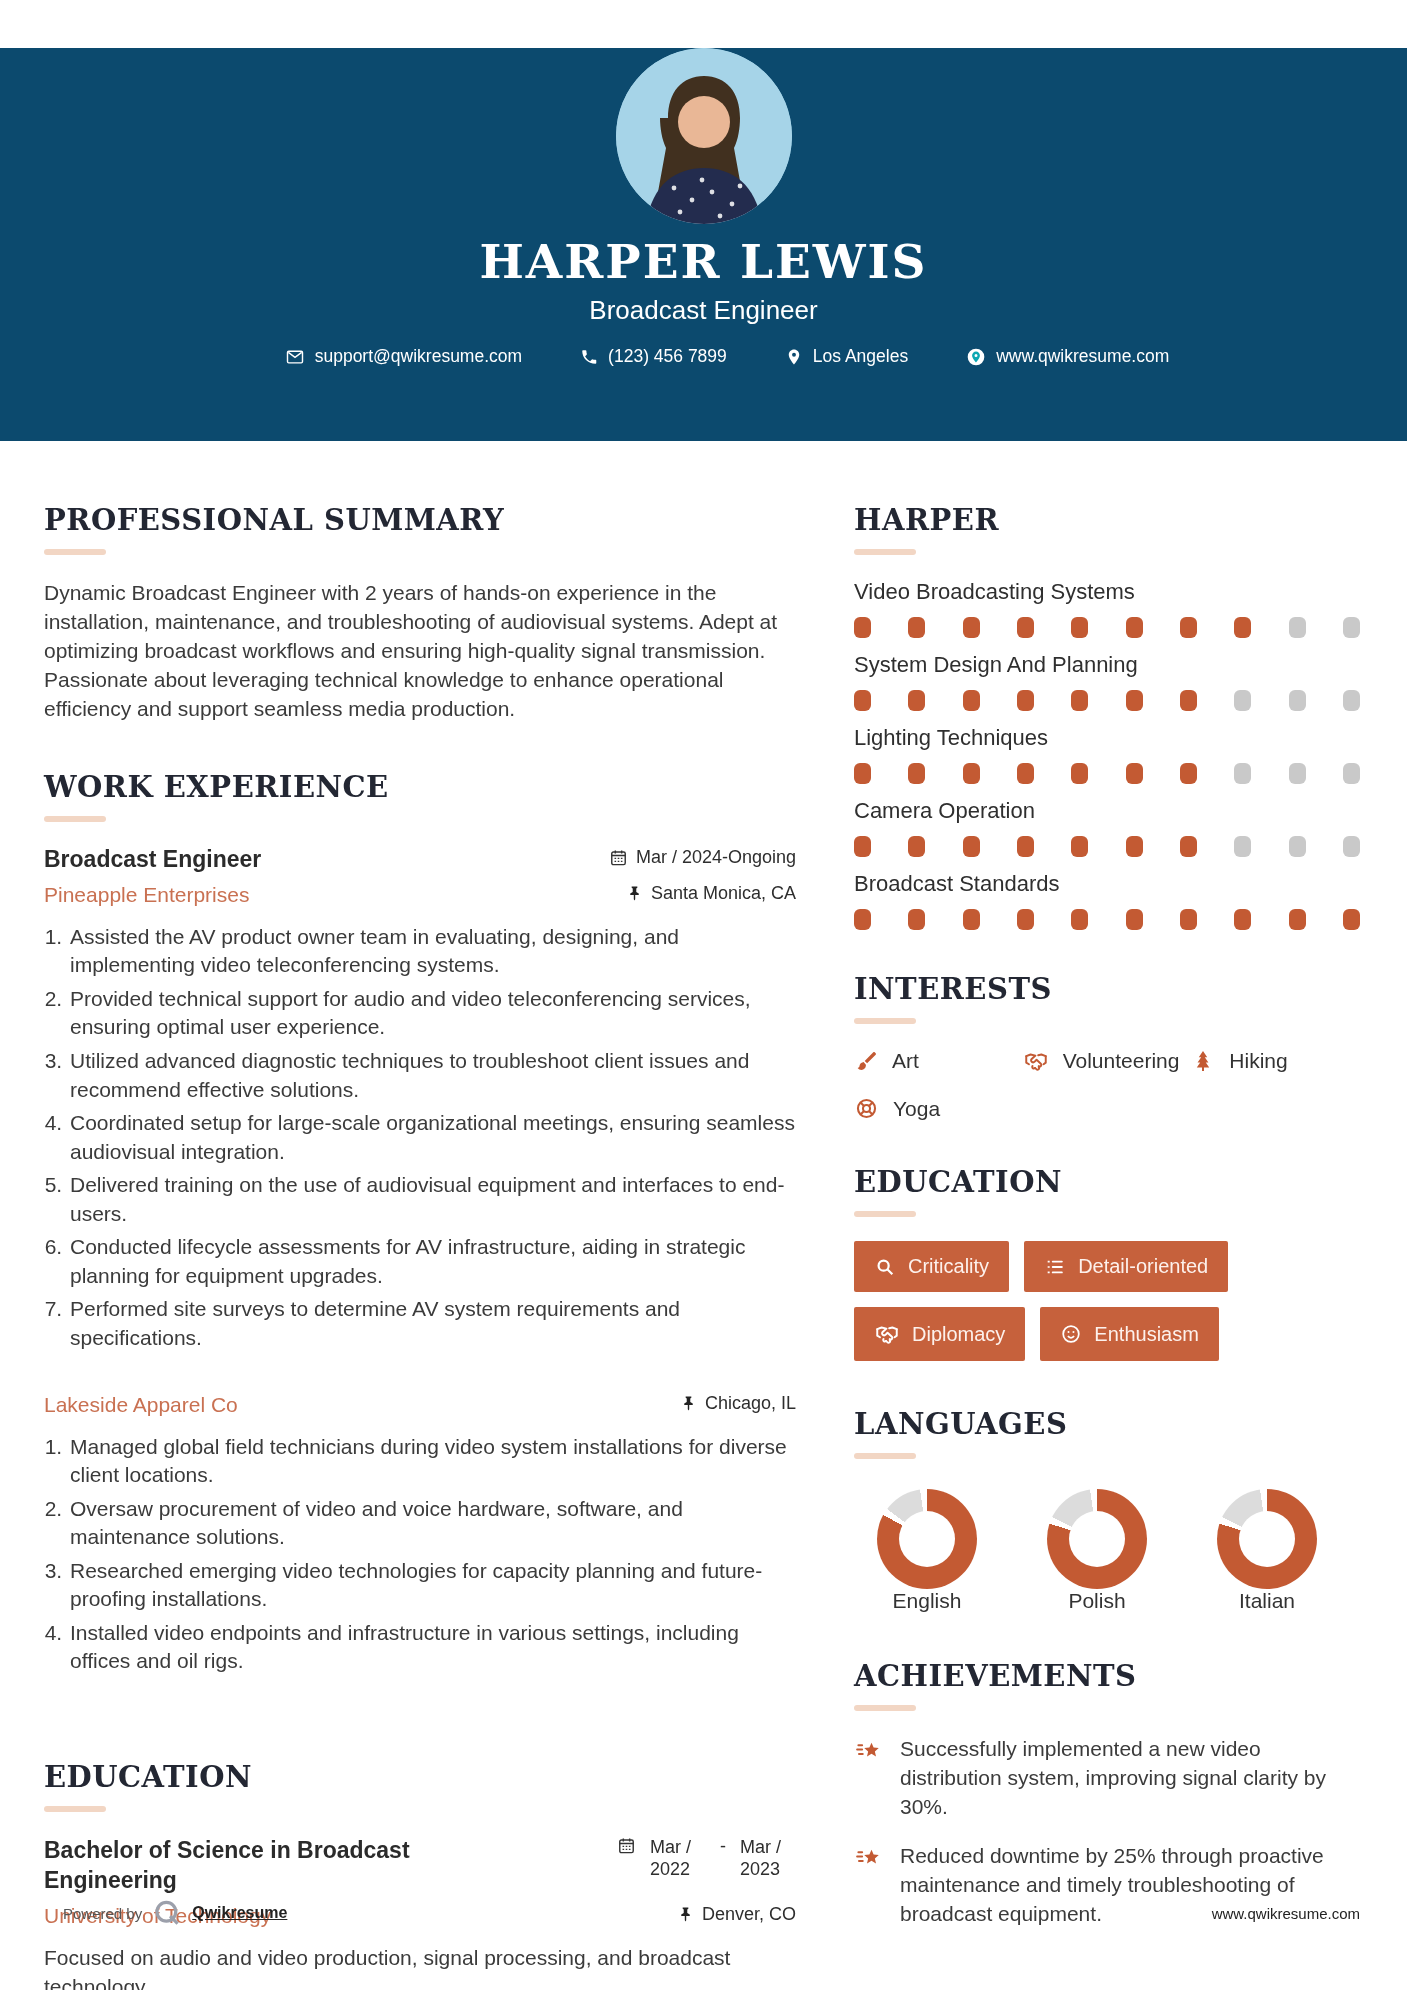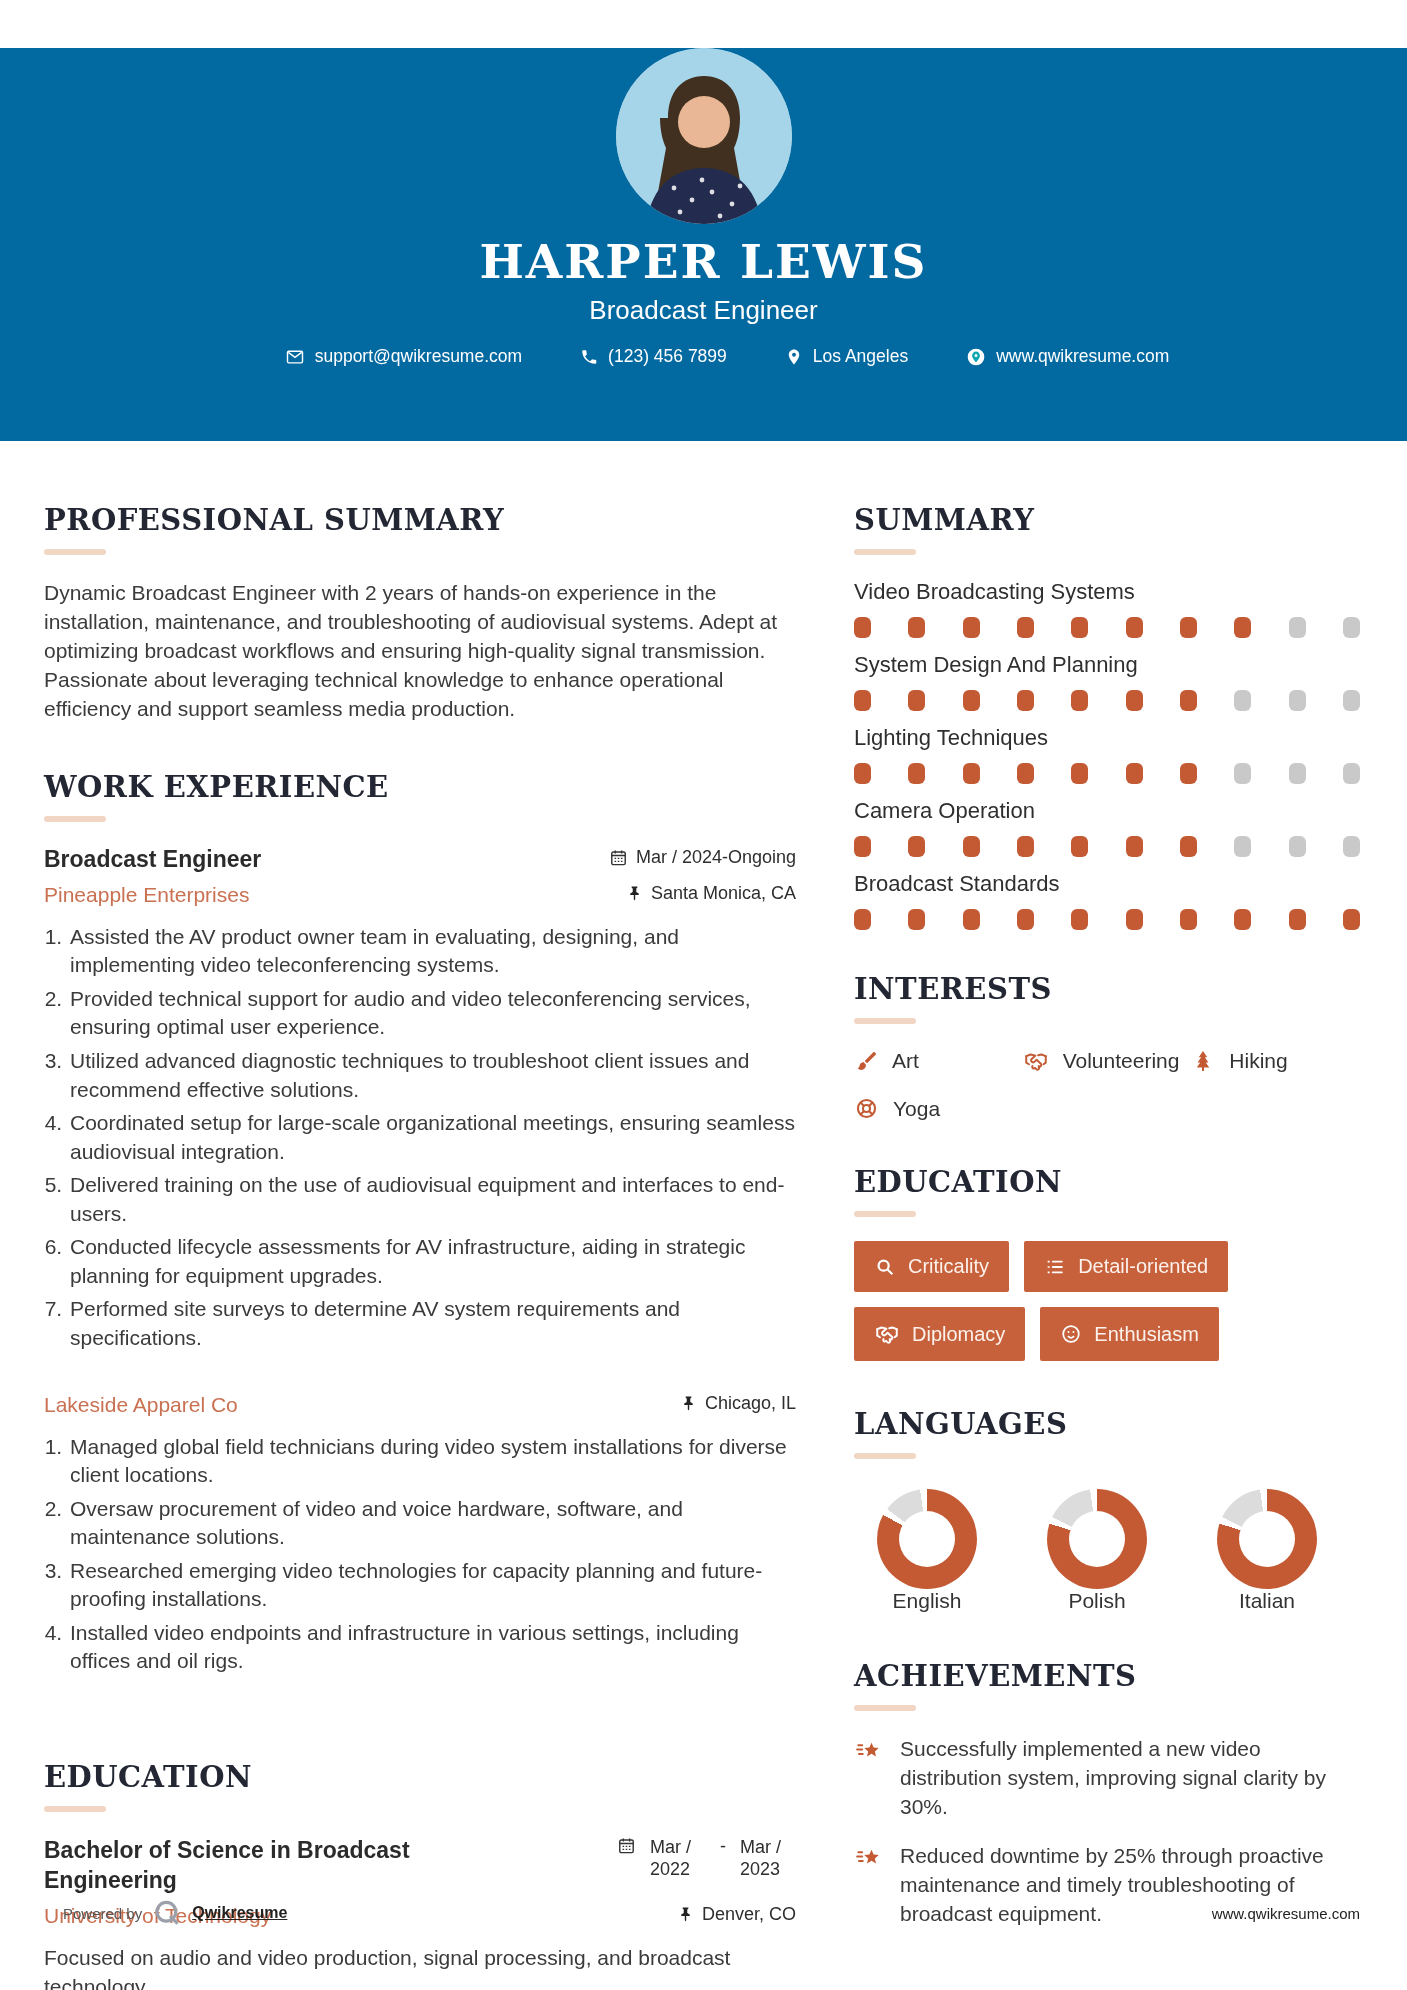--- a/index.html
+++ b/index.html
@@ -1,20 +1,20 @@
 <!DOCTYPE html>
 <html><head>
 <meta charset="utf-8">
 <style>
   * { margin:0; padding:0; box-sizing:border-box; }
   body { background:#e8e8e8; font-family:"Liberation Sans", sans-serif; }
   .page { position:relative; width:1407px; height:1990px; margin:0 auto; background:#ffffff; overflow:hidden; }
 
   
-  .hero { height:393px; background:#0369a1; text-align:center; color:#fff; }
+  .hero { height:393px; background:#0c4a6e; text-align:center; color:#fff; }
   .avatar { width:176px; height:176px; border-radius:50%; margin:48px auto 0; background:#A6D4E8; overflow:hidden; position:relative; }
   .avatar svg { display:block; }
   .hero-name { font-family:"DejaVu Serif", serif; font-weight:700; font-size:47px; letter-spacing:2px; margin-top:10px; color:#fff; }
   .hero-title { font-size:26px; margin-top:6px; font-weight:400; color:#ffffff; }
   .contact-row { display:flex; justify-content:center; align-items:center; gap:58px; margin-top:20px; font-size:17.5px;padding-left:47px; }
   .contact-item { display:flex; align-items:center; gap:10px; }
   .contact-item svg { display:block; }
 
   
   .content { display:flex; padding:62px 47px 0 44px; gap:58px; }
@@ -232,21 +232,21 @@
           </div>
         </div>
         <p class="edu-desc">Focused on audio and video production, signal processing, and broadcast technology.</p>
       </section>
 
     </div>
 
     <div class="col-right">
 
       <section>
-        <div class="sec-heading">SUMMARY</div>
+        <div class="sec-heading">HARPER</div>
         <div class="sec-underline"></div>
         <div id="skills-container">
             <div class="skill-row">
               <div class="skill-name">Video Broadcasting Systems</div>
               <div class="dots">
                 <span class="dot on"></span>
                 <span class="dot on"></span>
                 <span class="dot on"></span>
                 <span class="dot on"></span>
                 <span class="dot on"></span>

